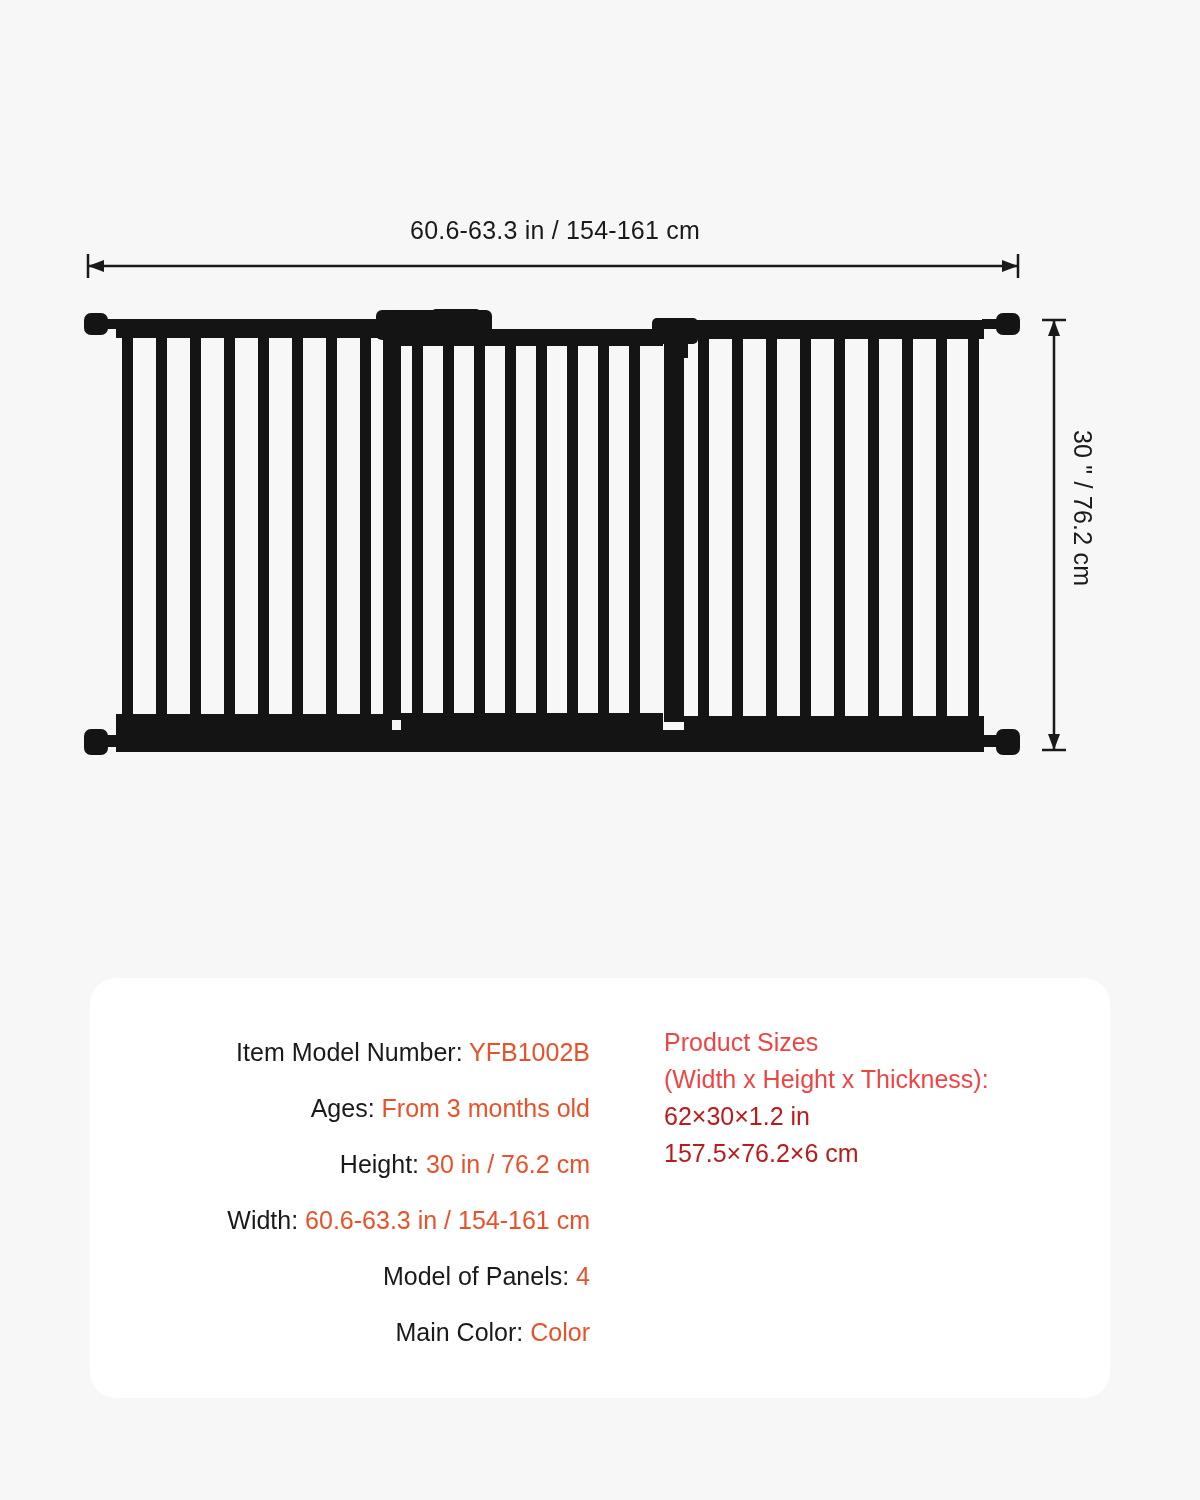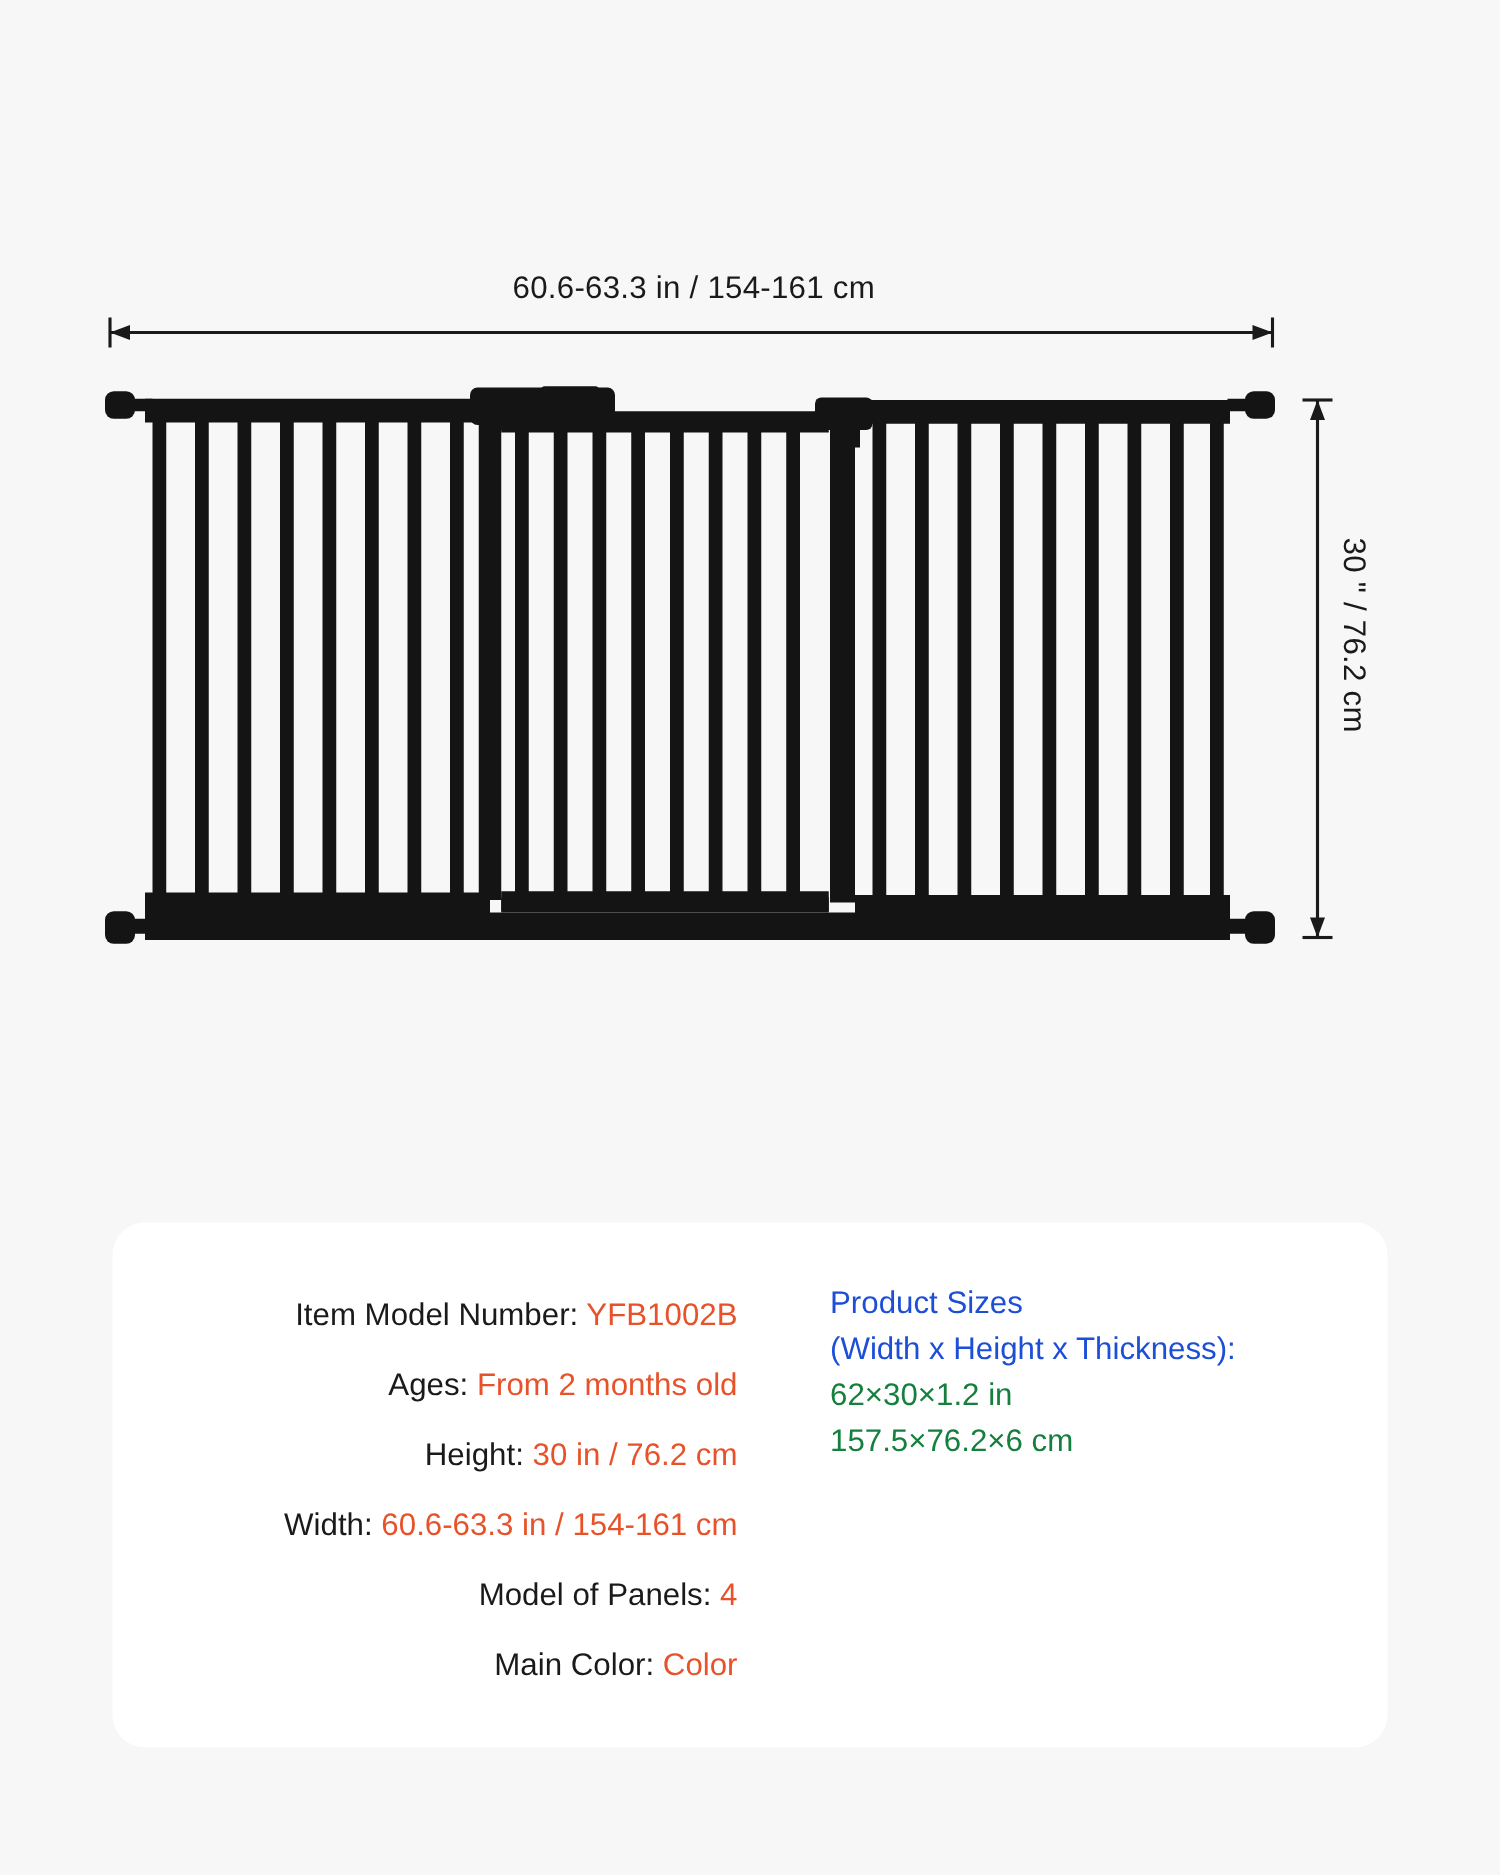--- a/index.html
+++ b/index.html
@@ -83,26 +83,26 @@
   .spec-val {
     color: #e8522a;
   }
 
   .spec-block {
     margin-bottom: 22px;
   }
   .spec-block-title {
     font-size: 25px;
     line-height: 37px;
-    color: #1d4ed8;
+    color: #ef4444;
   }
   .spec-block-val {
     font-size: 25px;
     line-height: 37px;
-    color: #15803d;
+    color: #b91c1c;
   }
 </style>
 </head>
 <body>
 
 <div id="diagram">
 
   <div class="width-label">60.6-63.3 in / 154-161 cm</div>
 
   <div class="height-label">30 " / 76.2 cm</div>
@@ -204,21 +204,21 @@
 <div id="spec-card">
   <div class="spec-cols">
 
     <div class="spec-col-left">
       <div class="spec-line">
         <span>Item Model Number:</span>
         <span class="spec-val">YFB1002B</span>
       </div>
       <div class="spec-line">
         <span>Ages:</span>
-        <span class="spec-val">From 2 months old</span>
+        <span class="spec-val">From 3 months old</span>
       </div>
       <div class="spec-line">
         <span>Height:</span>
         <span class="spec-val">30 in / 76.2 cm</span>
       </div>
       <div class="spec-line">
         <span>Width:</span>
         <span class="spec-val">60.6-63.3 in / 154-161 cm</span>
       </div>
       <div class="spec-line">

